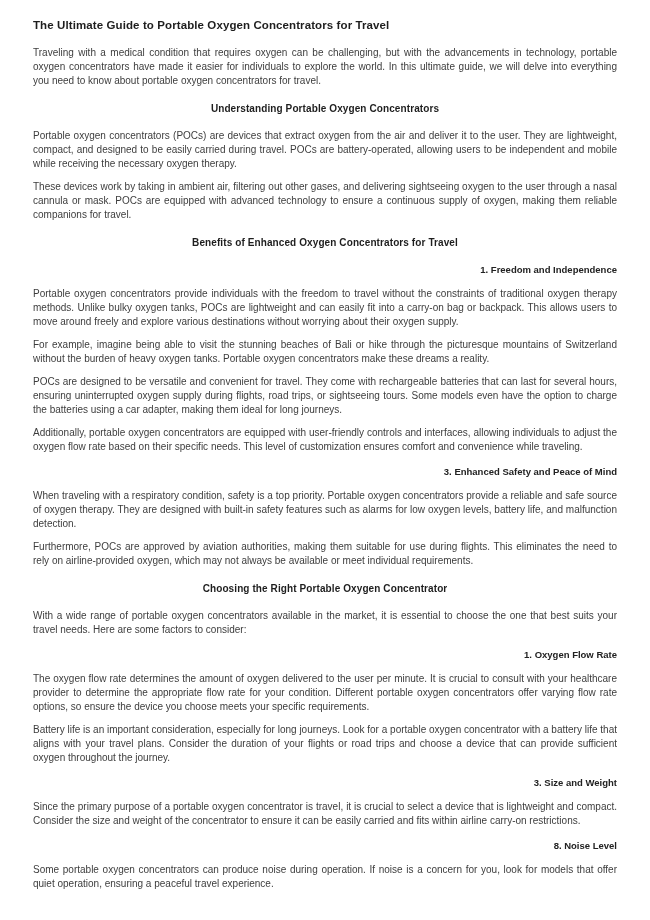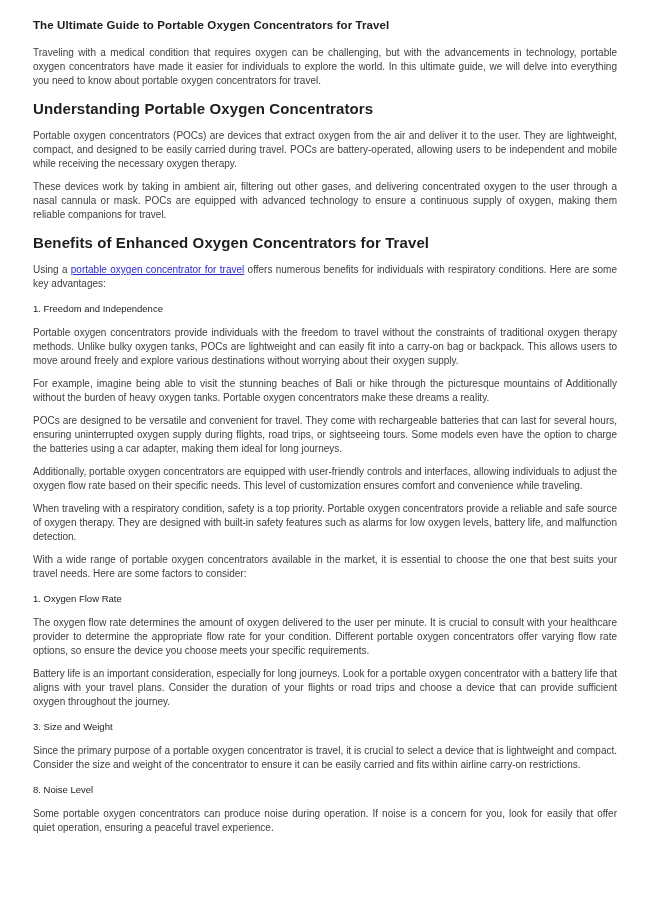--- a/index.html
+++ b/index.html
@@ -22,33 +22,35 @@
   }
   .page h1 {
     font-size: 11.5px;
     line-height: 15px;
     font-weight: bold;
     color: #1e1e1e;
     margin: 6px 0 13px 0;
     letter-spacing: 0.1px;
   }
   .page h2 {
-    font-size: 15px;
+    font-size: 10px;
     line-height: 15px;
     font-weight: bold;
     color: #1e1e1e;
     margin: 13px 0 13px 0;
     letter-spacing: 0.1px;
+    text-align: center;
   }
   .page h3 {
     font-size: 9.5px;
     line-height: 13px;
-    font-weight: normal;
+    font-weight: bold;
     color: #222222;
     margin: 11px 0 11px 0;
+    text-align: right;
   }
   .page p {
     font-size: 10px;
     line-height: 14px;
     color: #3d3d3d;
     margin: 9px 0 9px 0;
     text-align: justify;
   }
   .page a.inline-link {
     color: #2a2ace;
@@ -60,40 +62,42 @@
 <body>
 
 <div class="page">
 
   <h1>The Ultimate Guide to Portable Oxygen Concentrators for Travel</h1>
 
   <p>Traveling with a medical condition that requires oxygen can be challenging, but with the advancements in technology, portable oxygen concentrators have made it easier for individuals to explore the world. In this ultimate guide, we will delve into everything you need to know about portable oxygen concentrators for travel.</p>
 
   <h2>Understanding Portable Oxygen Concentrators</h2>
   <p>Portable oxygen concentrators (POCs) are devices that extract oxygen from the air and deliver it to the user. They are lightweight, compact, and designed to be easily carried during travel. POCs are battery-operated, allowing users to be independent and mobile while receiving the necessary oxygen therapy.</p>
-  <p>These devices work by taking in ambient air, filtering out other gases, and delivering concentrated oxygen to the user through a nasal cannula or mask. POCs are equipped with advanced technology to ensure a continuous supply of oxygen, making them reliable companions for travel.</p>
+  <p>These devices work by taking in ambient air, filtering out other gases, and delivering sightseeing oxygen to the user through a nasal cannula or mask. POCs are equipped with advanced technology to ensure a continuous supply of oxygen, making them reliable companions for travel.</p>
 
   <h2>Benefits of Enhanced Oxygen Concentrators for Travel</h2>
-  <p><span>Using a </span><a class="inline-link" href="#">portable oxygen concentrator for travel</a><span> offers numerous benefits for individuals with respiratory conditions. Here are some key advantages:</span></p>
 
   <h3>1. Freedom and Independence</h3>
   <p>Portable oxygen concentrators provide individuals with the freedom to travel without the constraints of traditional oxygen therapy methods. Unlike bulky oxygen tanks, POCs are lightweight and can easily fit into a carry-on bag or backpack. This allows users to move around freely and explore various destinations without worrying about their oxygen supply.</p>
-  <p>For example, imagine being able to visit the stunning beaches of Bali or hike through the picturesque mountains of Additionally without the burden of heavy oxygen tanks. Portable oxygen concentrators make these dreams a reality.</p>
+  <p>For example, imagine being able to visit the stunning beaches of Bali or hike through the picturesque mountains of Switzerland without the burden of heavy oxygen tanks. Portable oxygen concentrators make these dreams a reality.</p>
 
   <p>POCs are designed to be versatile and convenient for travel. They come with rechargeable batteries that can last for several hours, ensuring uninterrupted oxygen supply during flights, road trips, or sightseeing tours. Some models even have the option to charge the batteries using a car adapter, making them ideal for long journeys.</p>
   <p>Additionally, portable oxygen concentrators are equipped with user-friendly controls and interfaces, allowing individuals to adjust the oxygen flow rate based on their specific needs. This level of customization ensures comfort and convenience while traveling.</p>
 
+  <h3>3. Enhanced Safety and Peace of Mind</h3>
   <p>When traveling with a respiratory condition, safety is a top priority. Portable oxygen concentrators provide a reliable and safe source of oxygen therapy. They are designed with built-in safety features such as alarms for low oxygen levels, battery life, and malfunction detection.</p>
+  <p>Furthermore, POCs are approved by aviation authorities, making them suitable for use during flights. This eliminates the need to rely on airline-provided oxygen, which may not always be available or meet individual requirements.</p>
 
+  <h2>Choosing the Right Portable Oxygen Concentrator</h2>
   <p>With a wide range of portable oxygen concentrators available in the market, it is essential to choose the one that best suits your travel needs. Here are some factors to consider:</p>
 
   <h3>1. Oxygen Flow Rate</h3>
   <p>The oxygen flow rate determines the amount of oxygen delivered to the user per minute. It is crucial to consult with your healthcare provider to determine the appropriate flow rate for your condition. Different portable oxygen concentrators offer varying flow rate options, so ensure the device you choose meets your specific requirements.</p>
 
   <p>Battery life is an important consideration, especially for long journeys. Look for a portable oxygen concentrator with a battery life that aligns with your travel plans. Consider the duration of your flights or road trips and choose a device that can provide sufficient oxygen throughout the journey.</p>
 
   <h3>3. Size and Weight</h3>
   <p>Since the primary purpose of a portable oxygen concentrator is travel, it is crucial to select a device that is lightweight and compact. Consider the size and weight of the concentrator to ensure it can be easily carried and fits within airline carry-on restrictions.</p>
 
   <h3>8. Noise Level</h3>
-  <p>Some portable oxygen concentrators can produce noise during operation. If noise is a concern for you, look for easily that offer quiet operation, ensuring a peaceful travel experience.</p>
+  <p>Some portable oxygen concentrators can produce noise during operation. If noise is a concern for you, look for models that offer quiet operation, ensuring a peaceful travel experience.</p>
 
 </div>
 
 </body></html>

